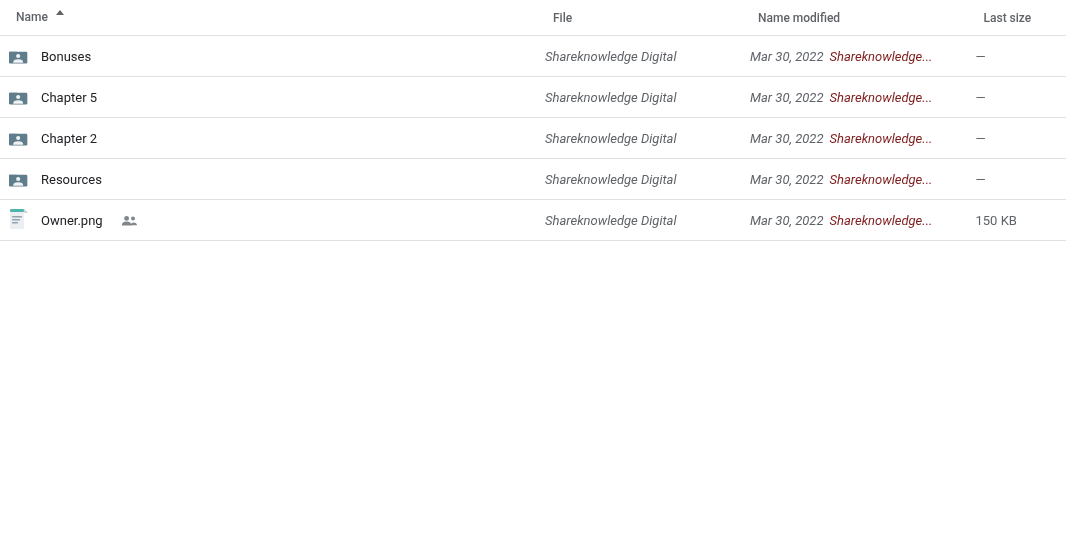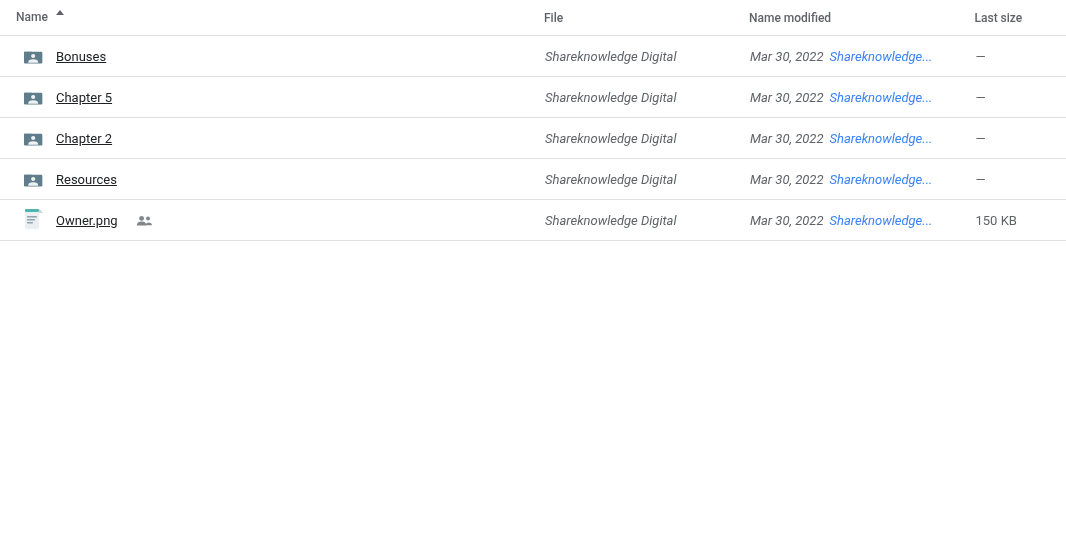--- a/index.html
+++ b/index.html
@@ -21,21 +21,21 @@
     .file-table {
       width: 100%;
       border-collapse: collapse;
     }
 
     .file-table thead tr {
       border-bottom: 1px solid #e0e0e0;
     }
 
     .file-table th {
-      padding: 10px 11px;
+      padding: 10px 20px;
       font-size: 12px;
       font-weight: 500;
       color: #5f6368;
       text-align: left;
       white-space: nowrap;
     }
 
     .file-table th.name-col {
       width: 520px;
       padding-left: 16px;
@@ -65,22 +65,21 @@
     }
 
     .file-table td {
       padding: 10px 12px;
       vertical-align: middle;
       color: #202124;
       font-size: 13px;
     }
 
     .file-table td.name-col {
-      padding-left: 24px;
-      text-decoration: underline;
+      padding-left: 9px;
     }
 
     .file-table td.owner-col,
     .file-table td.modified-col {
       color: #5f6368;
       font-size: 13px;
       font-style: italic;
     }
 
     .file-table td.size-col {
@@ -120,21 +119,21 @@
       display: flex;
       align-items: center;
       gap: 6px;
     }
 
     .modified-date {
       color: #5f6368;
     }
 
     .modified-editor {
-      color: #3b82f6;
+      color: #7f1d1d;
       font-size: 13px;
     }
   </style>
 </head>
 <body>
 
 <table class="file-table">
   <thead>
     <tr>
       <th class="name-col">

